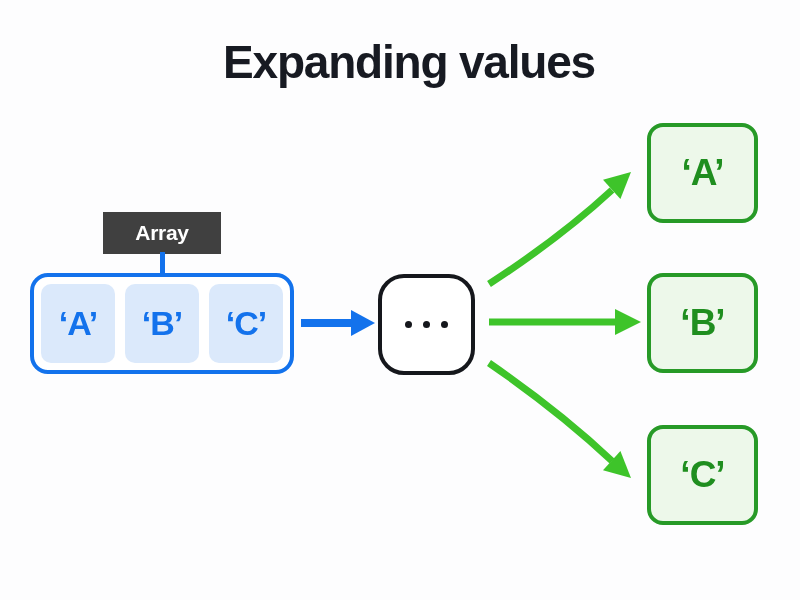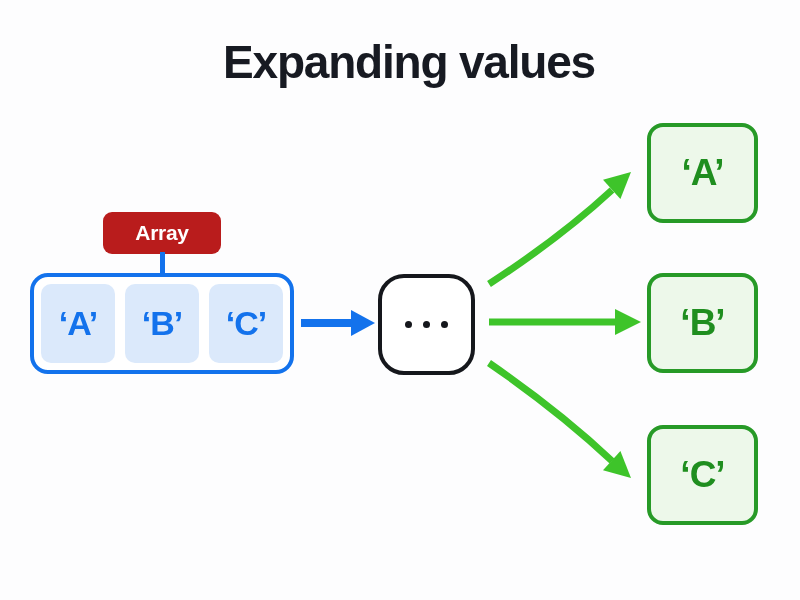--- a/index.html
+++ b/index.html
@@ -1,21 +1,21 @@
 <!DOCTYPE html>
 <html><head>
 <meta charset="utf-8">
 <style>
   html,body{margin:0;padding:0;background:#ffffff;}
   .canvas{position:relative;width:800px;height:600px;background:#fdfdfe;
           font-family:"Liberation Sans",sans-serif;overflow:hidden;}
   .title{position:absolute;top:26px;left:0;width:100%;text-align:center;
          font-size:46px;font-weight:700;color:#171a22;letter-spacing:-1.2px;margin:9px;}
   .array-label{position:absolute;left:103px;top:212px;width:118px;height:42px;
-         background:#b91c1c;border-radius:9px;color:#ffffff;font-size:21px;font-weight:700;
+         background:#404040;border-radius:0;color:#ffffff;font-size:21px;font-weight:700;
          display:flex;align-items:center;justify-content:center;letter-spacing:-0.3px;}
   .connector{position:absolute;left:160px;top:252px;width:5px;height:24px;background:#1372ec;}
   .array-box{position:absolute;left:30px;top:273px;width:264px;height:101px;
          border:4px solid #1372ec;border-radius:18px;background:#ffffff;box-sizing:border-box;
          display:flex;gap:10px;padding:7px;align-items:stretch;}
   .cell{flex:1;background:#dbe9fb;border-radius:10px;display:flex;align-items:center;
          justify-content:center;font-size:34px;font-weight:700;color:#1372ec;letter-spacing:-1px;}
   .spread-box{position:absolute;left:378px;top:274px;width:97px;height:101px;
          border:4px solid #15171c;border-radius:26px;background:#ffffff;box-sizing:border-box;
          display:flex;align-items:center;justify-content:center;}

